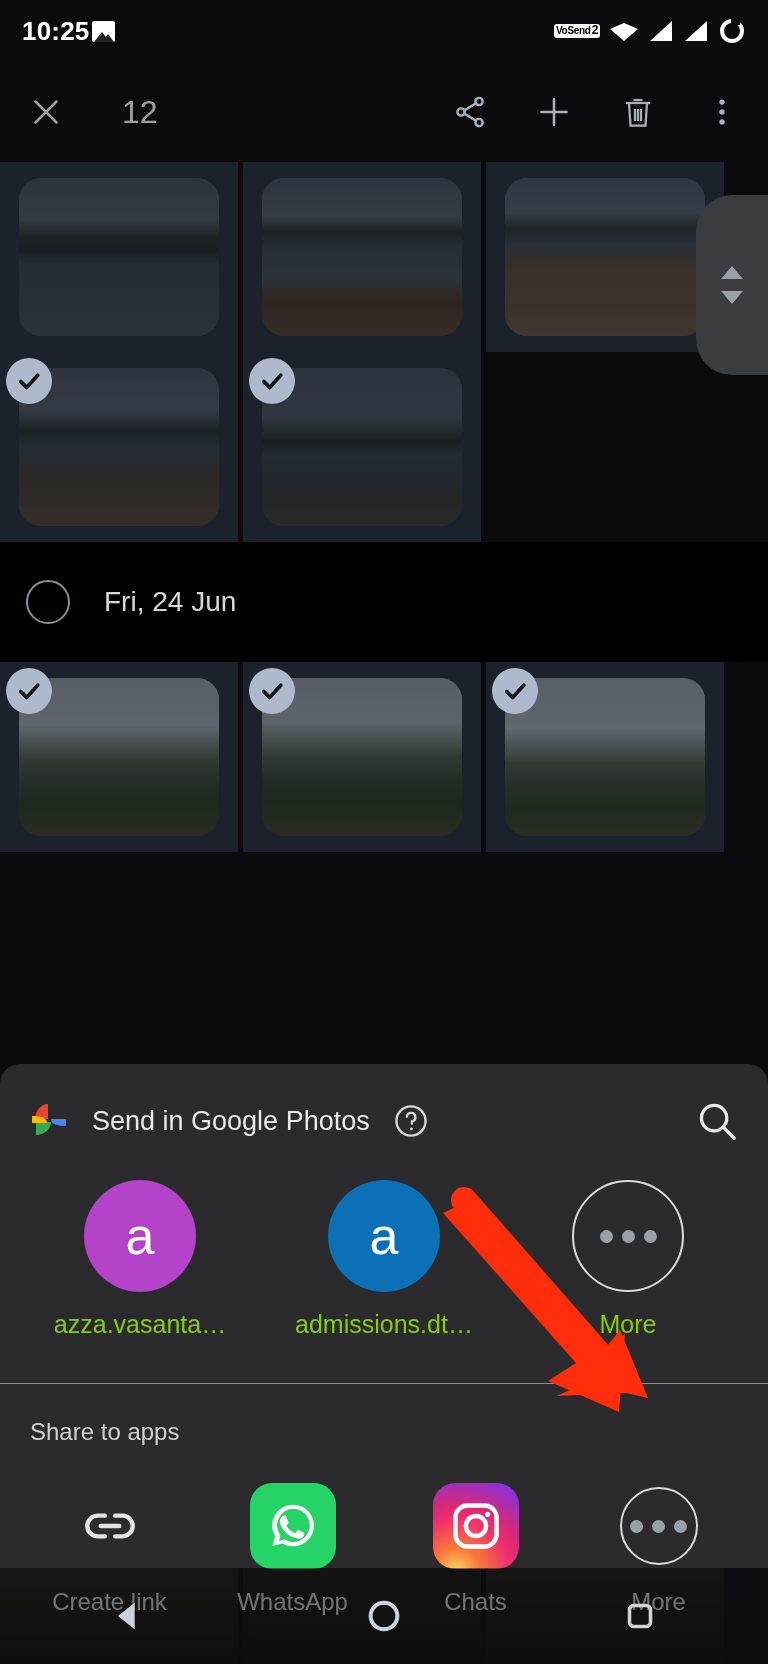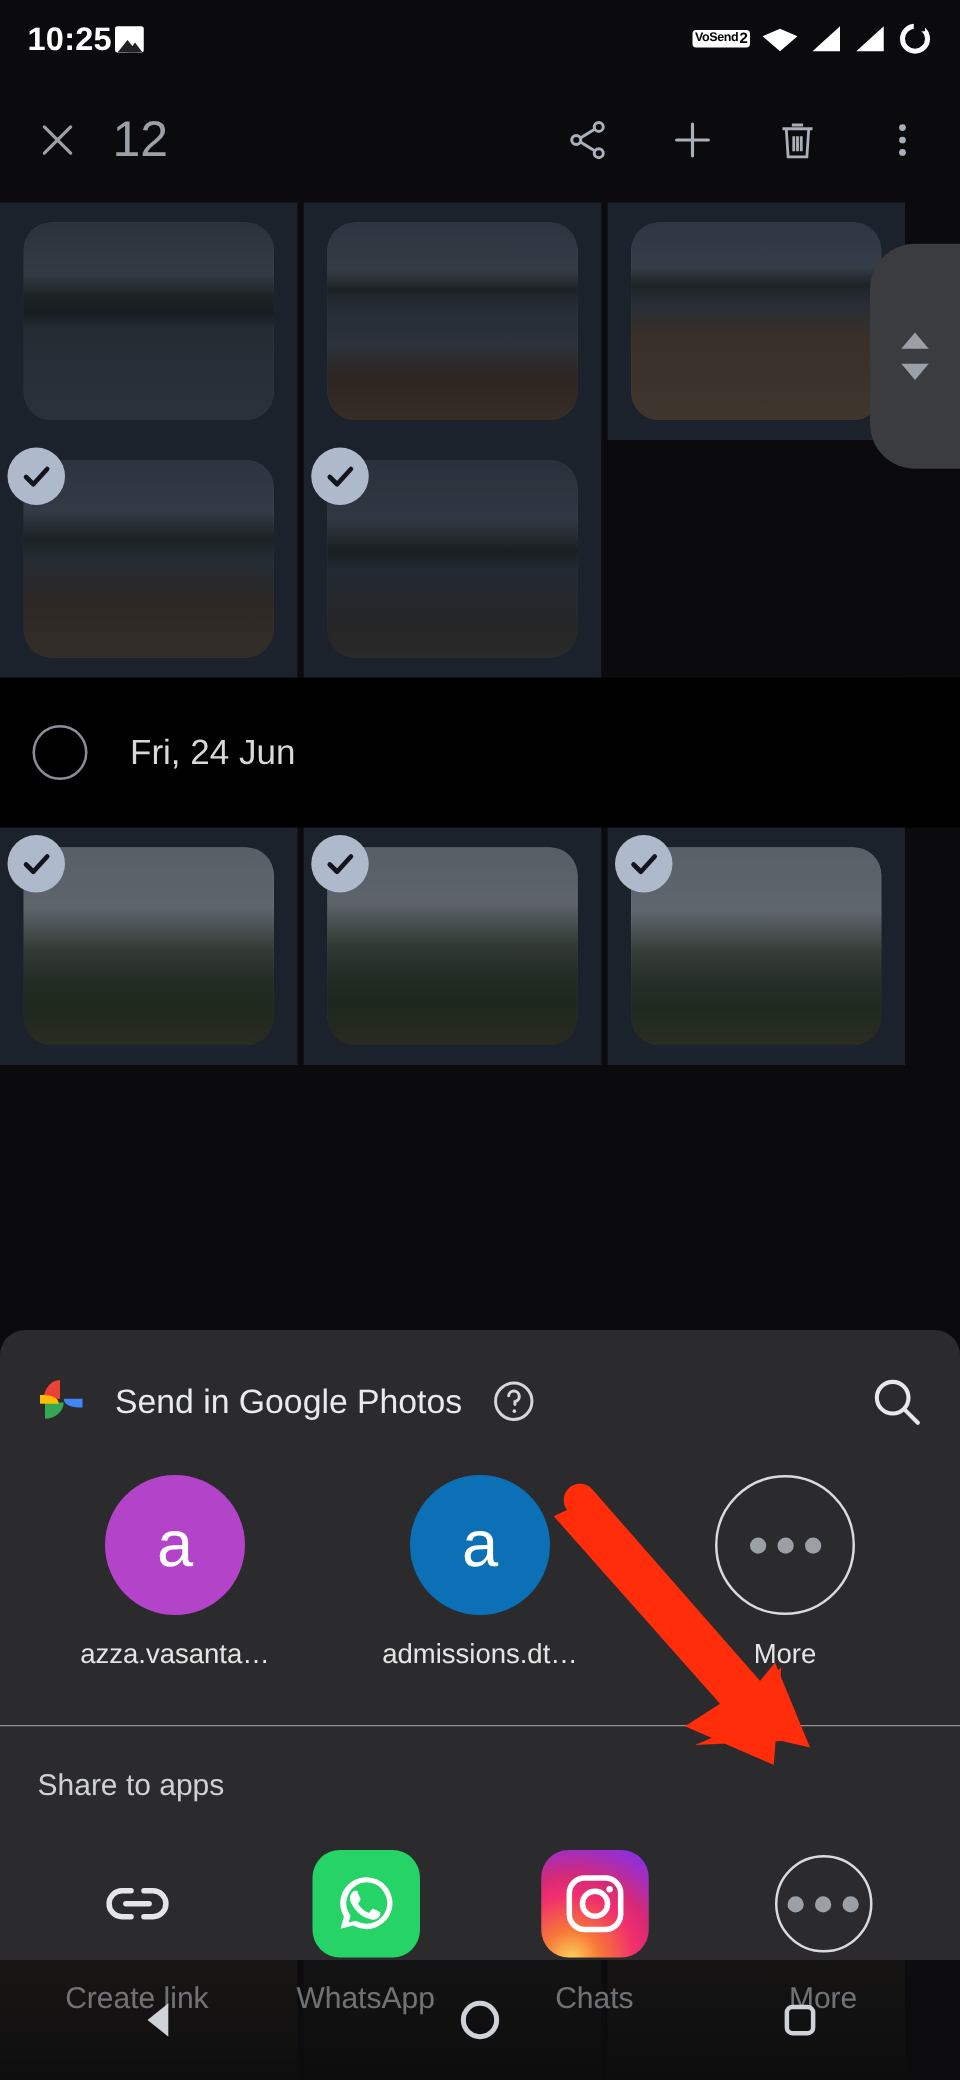--- a/index.html
+++ b/index.html
@@ -37,21 +37,21 @@
     display:flex; align-items:center;
   }
   .ic-volte .stack{ display:flex; flex-direction:row; }
   .ic-volte .two{ font-size:12px; margin-left:1px; align-self:flex-start; }
 
   
   .toolbar {
     position:absolute; top:62px; left:0; width:768px; height:100px;
     display:flex; align-items:center; padding:0 26px;
   }
-  .tb-count { font-size:40px; color:#9aa0a6; margin-left:24px; }
+  .tb-count { font-size:32px; color:#9aa0a6; margin-left:56px; }
   .tb-actions { margin-left:auto; display:flex; align-items:center; gap:44px; }
   .tb-ic { width:40px; height:40px; display:flex; align-items:center; justify-content:center; }
   .tb-ic svg { display:block; }
 
   
   .grid { position:absolute; top:162px; left:0; width:768px; }
   .row { display:flex; gap:5px; }
   .cell {
     width:238px; height:190px; background:#1b222c; position:relative;
     display:flex; align-items:center; justify-content:center;
@@ -90,21 +90,21 @@
   .help-ic { width:38px; height:38px; }
   .search-ic { margin-left:auto; width:46px; height:46px; }
 
   .contacts { display:flex; padding:36px 18px 0 18px; }
   .contact { flex:1; display:flex; flex-direction:column; align-items:center; gap:18px; }
   .av { width:112px; height:112px; border-radius:50%; display:flex; align-items:center; justify-content:center;
         font-size:52px; color:#fff; overflow:hidden; position:relative; }
   .av-more { border:2.5px solid #d9dadc; background:transparent; }
   .dots { display:flex; gap:9px; }
   .dot { width:13px; height:13px; border-radius:50%; background:#9aa0a6; }
-  .c-lbl { font-size:22px; color:#e5e5e5; white-space:nowrap; }
+  .c-lbl { font-size:25px; color:#84cc16; white-space:nowrap; }
 
   .divider { height:1px; background:#8e9094; margin:44px 0 0 0; }
 
   .apps-title { font-size:24px; color:#cfd1d4; padding:34px 34px 0 30px; }
   .apps { display:flex; padding:34px 18px 0 18px; }
   .app { flex:1; display:flex; flex-direction:column; align-items:center; gap:16px; }
   .app-ic { width:92px; height:92px; display:flex; align-items:center; justify-content:center; }
   .a-lbl { font-size:24px; color:#e8eaed; white-space:nowrap; }
 
   .wa { width:86px; height:86px; border-radius:22px; background:#25D366; display:flex; align-items:center; justify-content:center; }

